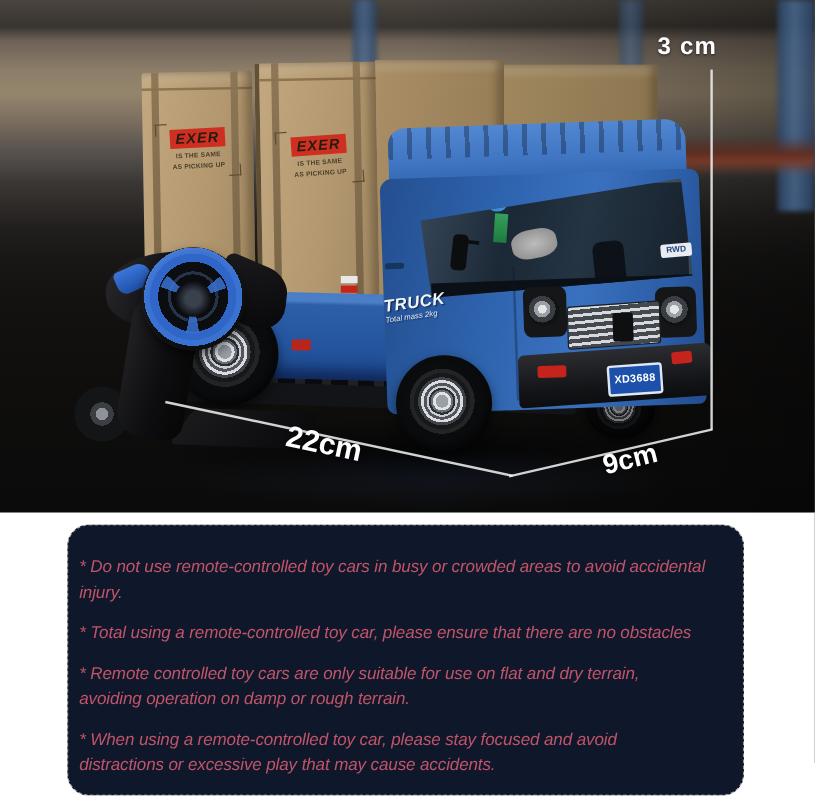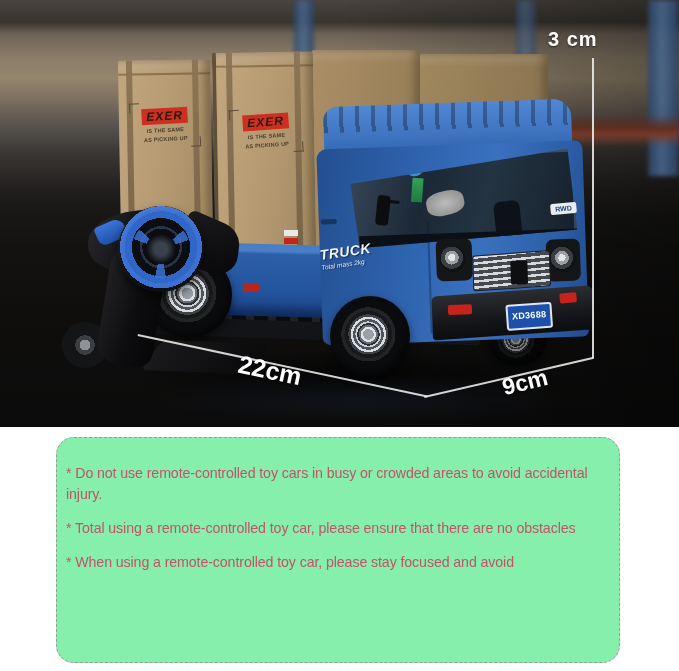--- a/index.html
+++ b/index.html
@@ -156,21 +156,21 @@
   .dim-line{z-index:19;background:rgba(238,238,238,.88);}
   .dim-line-height{left:592px;top:58px;width:2px;height:300px;}
   .dim-line-length{left:138px;top:334px;width:296px;height:2px;transform:rotate(12deg);transform-origin:0 0;}
   .dim-line-width{left:424px;top:396px;width:174px;height:2px;transform:rotate(-13deg);transform-origin:0 0;}
   .dim-label-height{left:548px;top:28px;font-size:20px;letter-spacing:1px;}
   .dim-label-length{left:238px;top:356px;font-size:25px;transform:rotate(12deg);}
   .dim-label-width{left:502px;top:369px;font-size:23px;transform:rotate(-14deg);}
 
   
   .warning-box{left:56px;top:437px;width:564px;height:226px;box-sizing:border-box;
-    border:1.5px dashed #9b9b9b;border-radius:18px;padding:25px 8px 0 9px;background:#86efac;}
+    border:1.5px dashed #9b9b9b;border-radius:18px;padding:25px 8px 0 9px;background:#0f172a;font-style:italic;}
   .w-item{margin-bottom:13px;}
   .w-line{font-size:14.2px;line-height:21px;color:#c05469;letter-spacing:-0.1px;}
   .w-line:empty{display:none;}
 </style>
 </head>
 <body>
 
 <div class="abs photo">
   <div class="abs bg-base"></div>
   <div class="abs bg-right-shade"></div>
@@ -279,15 +279,20 @@
 
 <div class="abs warning-box">
   <div class="w-item">
     <div class="w-line">* Do not use remote-controlled toy cars in busy or crowded areas to avoid accidental injury.</div>
 
   </div>
   <div class="w-item">
     <div class="w-line">* Total using a remote-controlled toy car, please ensure that there are no obstacles</div>
   </div>
   <div class="w-item">
+    <div class="w-line">* Remote controlled toy cars are only suitable for use on flat and dry terrain,</div>
+    <div class="w-line">avoiding operation on damp or rough terrain.</div>
+  </div>
+  <div class="w-item">
     <div class="w-line">* When using a remote-controlled toy car, please stay focused and avoid</div>
+    <div class="w-line">distractions or excessive play that may cause accidents.</div>
   </div>
 </div>
 
 </body></html>

